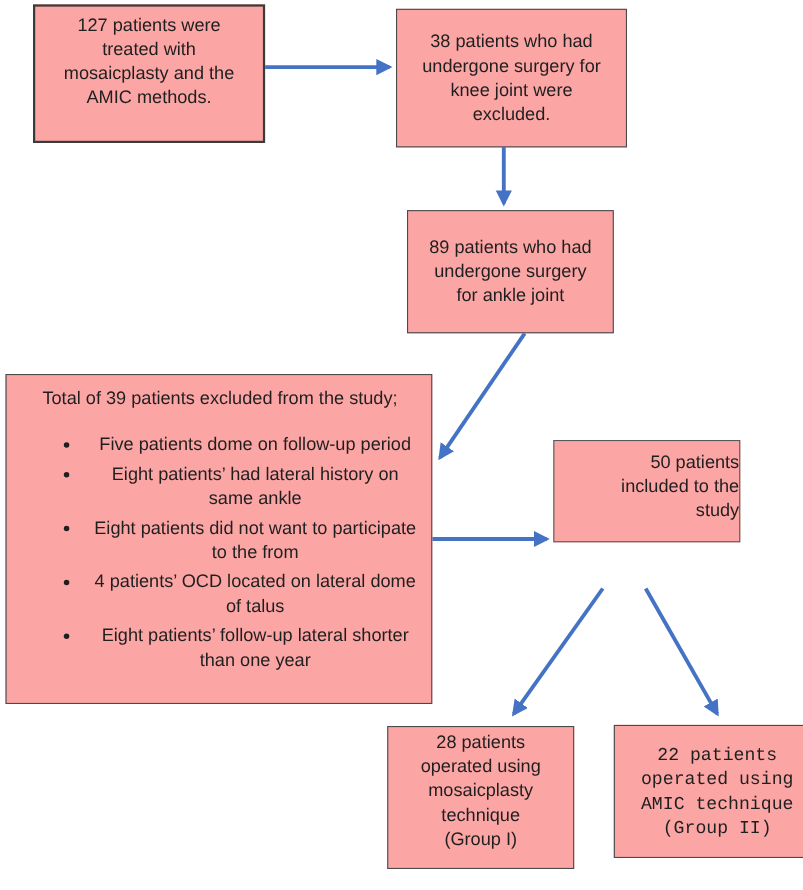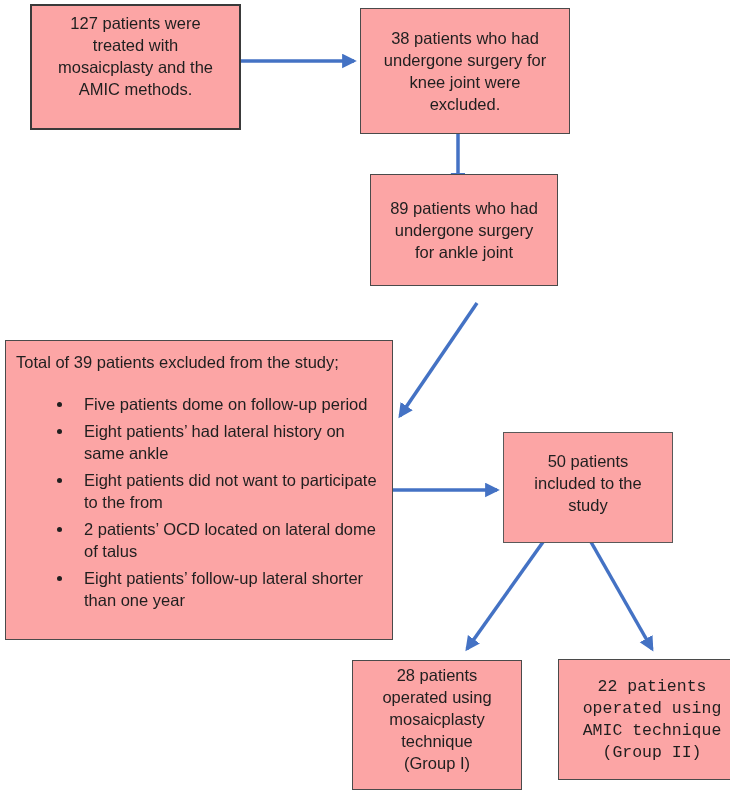--- a/index.html
+++ b/index.html
@@ -36,46 +36,47 @@
     font-size: 16.5px;
     line-height: 22px;
   }
   .fbox .lines { width: 100%; }
   .box-treated {
     left: 30px; top: 4px; width: 211px; height: 126px;
     border: 2px solid #3a3a3a;
     padding-bottom: 22px;
   }
   .box-knee { left: 360px; top: 8px; width: 210px; height: 126px; }
-  .box-ankle { left: 370px; top: 174px; width: 188px; height: 112px; }
+  .box-ankle { left: 370px; top: 191px; width: 188px; height: 112px; }
   .box-excluded {
     left: 5px; top: 340px; width: 388px; height: 300px;
     display: block;
-    text-align: left;
+    text-align: center;
     padding: 10px 8px 0 10px;
   }
   .box-excluded .excl-title {
     font-size: 16.5px;
     line-height: 22px;
   }
   .box-excluded ul {
     margin: 20px 0 0 0;
     padding: 0 0 0 58px;
     list-style: disc outside;
   }
   .box-excluded li {
     max-width: 296px;
     margin-bottom: 5px;
     padding-left: 10px;
     line-height: 22px;
   }
   .box-included {
-    left: 503px; top: 432px; width: 170px; height: 111px;
+    left: 503px; top: 400px; width: 170px; height: 93px;
     border-color: #595959;
     padding-bottom: 10px;
+    text-align: right;
   }
   .box-group1 { left: 352px; top: 660px; width: 170px; height: 130px; padding-bottom: 12px; }
   .box-group2 { left: 558px; top: 659px; width: 188px; height: 121px; font-family: Liberation Mono, monospace; }
 </style>
 </head>
 <body>
 
 <div class="canvas">
 
   <svg class="arrow-layer" viewBox="0 0 730 809" xmlns="http://www.w3.org/2000/svg">
@@ -103,21 +104,21 @@
   <div class="fbox box-ankle">
     <div class="lines">89 patients who had<br>undergone surgery<br>for ankle joint</div>
   </div>
 
   <div class="fbox box-excluded">
     <div class="excl-title">Total of 39 patients excluded from the study;</div>
     <ul>
       <li>Five patients dome on follow-up period</li>
       <li>Eight patients’ had lateral history on same ankle</li>
       <li>Eight patients did not want to participate to the from</li>
-      <li>2 patients’ OCD located on lateral dome of talus</li>
+      <li>4 patients’ OCD located on lateral dome of talus</li>
       <li>Eight patients’ follow-up lateral shorter than one year</li>
     </ul>
   </div>
 
   <div class="fbox box-included">
     <div class="lines">50 patients<br>included to the<br>study</div>
   </div>
 
   <div class="fbox box-group1">
     <div class="lines">28 patients<br>operated using<br>mosaicplasty<br>technique<br>(Group I)</div>

